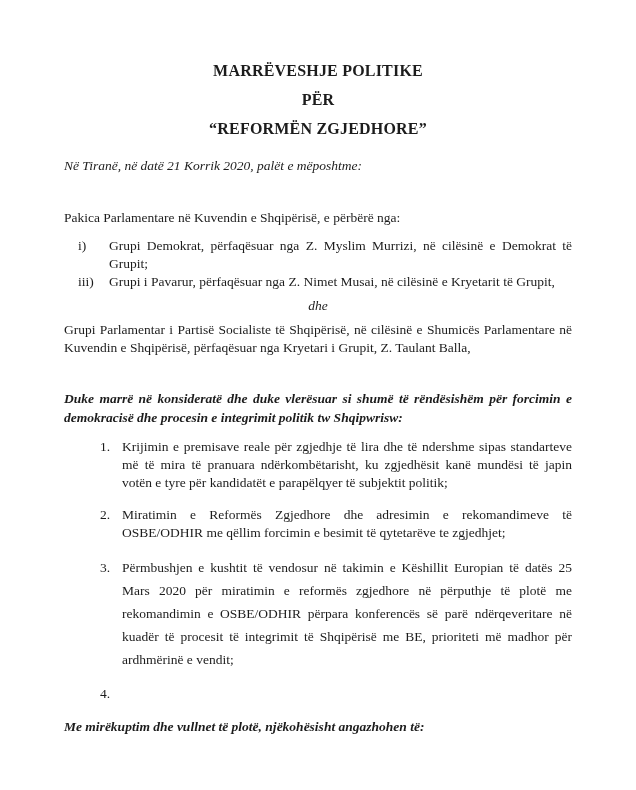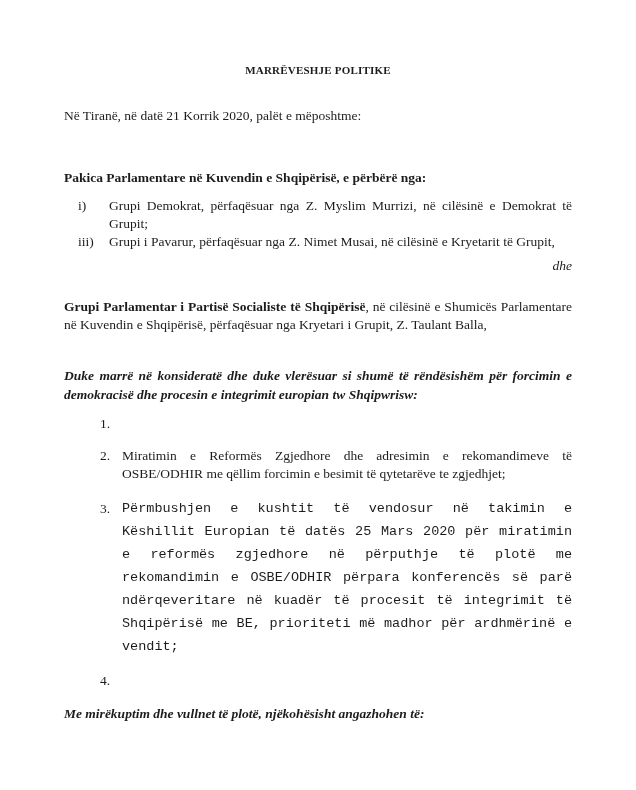--- a/index.html
+++ b/index.html
@@ -21,36 +21,37 @@
     width: 636px;
     height: 790px;
     padding: 62px 64px 0 64px;
   }
   p { margin: 0; }
 
   
   .title-block {
     text-align: center;
     font-weight: bold;
-    font-size: 11px;
+    font-size: 16px;
     letter-spacing: 0.2px;
   }
   .title-block .title-line {
     line-height: 17px;
     margin-bottom: 12px;
   }
 
   .date-line {
-    margin-top: 28px;
+    margin-top: 20px;
+    font-style: italic;
     line-height: 18px;
   }
 
   .minority-heading {
-    margin-top: 44px;
-    font-weight: bold;
+    margin-top: 34px;
+    font-weight: normal;
     line-height: 18px;
   }
 
   
   .roman-list { margin-top: 10px; }
   .roman-item {
     display: flex;
     line-height: 18px;
   }
   .roman-item .marker {
@@ -58,31 +59,31 @@
     box-sizing: border-box;
     padding-left: 14px;
   }
   .roman-item .item-text {
     flex: 1 1 auto;
     text-align: justify;
   }
 
   .conjunction {
     margin-top: 6px;
-    margin-bottom: 23px;
-    text-align: right;
+    margin-bottom: 6px;
+    text-align: center;
     font-style: italic;
     line-height: 18px;
   }
 
   .majority-paragraph {
     line-height: 18px;
     text-align: justify;
   }
-  .bold-run { font-weight: bold; }
+  .bold-run { font-weight: normal; }
 
   .considerations-intro {
     margin-top: 32px;
     font-weight: bold;
     font-style: italic;
     text-align: justify;
     line-height: 19px;
   }
 
   
@@ -95,36 +96,38 @@
   .num-item .marker {
     flex: 0 0 22px;
     box-sizing: border-box;
     margin-left: 36px;
   }
   .num-item .item-text {
     flex: 1 1 auto;
     text-align: justify;
   }
   .num-item.spread { line-height: 23px; }
-  .num-item.spread .item-text { text-align: justify; font-family: Liberation Mono, monospace; }
+  .num-item.spread .item-text { text-align: justify; }
 
   .commitment-intro {
     margin-top: 2px;
     font-weight: bold;
     font-style: italic;
     line-height: 19px;
   }
 </style>
 </head>
 <body>
 
 <div class="page">
 
   <div class="title-block">
     <div class="title-line">MARRËVESHJE POLITIKE</div>
+    <div class="title-line">PËR</div>
+    <div class="title-line">“REFORMËN ZGJEDHORE”</div>
   </div>
 
   <p class="date-line">Në Tiranë, në datë 21 Korrik 2020, palët e mëposhtme:</p>
 
   <p class="minority-heading">Pakica Parlamentare në Kuvendin e Shqipërisë, e përbërë nga:</p>
 
   <div class="roman-list">
     <div class="roman-item">
       <span class="marker">i)</span>
       <span class="item-text">Grupi Demokrat, përfaqësuar nga Z. Myslim Murrizi, në cilësinë e Demokrat të Grupit;</span>
@@ -132,25 +135,26 @@
     <div class="roman-item">
       <span class="marker">iii)</span>
       <span class="item-text">Grupi i Pavarur, përfaqësuar nga Z. Nimet Musai, në cilësinë e Kryetarit të Grupit,</span>
     </div>
   </div>
 
   <p class="conjunction">dhe</p>
 
   <p class="majority-paragraph"><span class="bold-run">Grupi Parlamentar i Partisë Socialiste të Shqipërisë</span><span>, në cilësinë e Shumicës Parlamentare në Kuvendin e Shqipërisë, përfaqësuar nga Kryetari i Grupit, Z. Taulant Balla,</span></p>
 
-  <p class="considerations-intro">Duke marrë në konsideratë dhe duke vlerësuar si shumë të rëndësishëm për forcimin e demokracisë dhe procesin e integrimit europian tw Shqipwrisw:</p>
+  <p class="considerations-intro">Duke marrë në konsideratë dhe duke vlerësuar si shumë të rëndësishëm për forcimin e demokracisë dhe procesin e integrimit politik tw Shqipwrisw:</p>
 
   <div class="num-list">
     <div class="num-item">
       <span class="marker">1.</span>
+      <span class="item-text">Krijimin e premisave reale për zgjedhje të lira dhe të ndershme sipas standarteve më të mira të pranuara ndërkombëtarisht, ku zgjedhësit kanë mundësi të japin votën e tyre për kandidatët e parapëlqyer të subjektit politik;</span>
     </div>
     <div class="num-item">
       <span class="marker">2.</span>
       <span class="item-text">Miratimin e Reformës Zgjedhore dhe adresimin e rekomandimeve të OSBE/ODHIR me qëllim forcimin e besimit të qytetarëve te zgjedhjet;</span>
     </div>
     <div class="num-item spread">
       <span class="marker">3.</span>
       <span class="item-text">Përmbushjen e kushtit të vendosur në takimin e Këshillit Europian të datës 25 Mars 2020 për miratimin e reformës zgjedhore në përputhje të plotë me rekomandimin e OSBE/ODHIR përpara konferencës së parë ndërqeveritare në kuadër të procesit të integrimit të Shqipërisë me BE, prioriteti më madhor për ardhmërinë e vendit;</span>
     </div>
     <div class="num-item">

